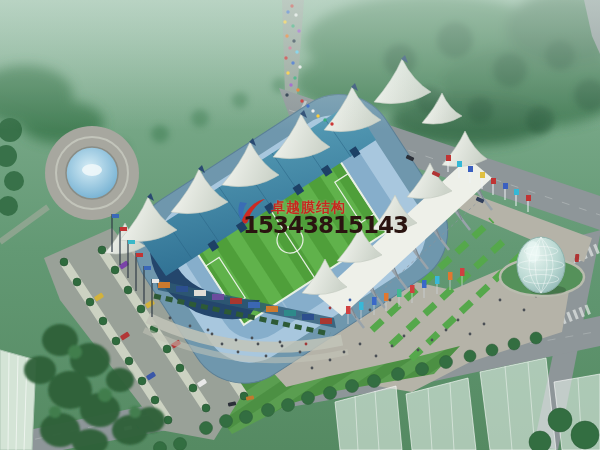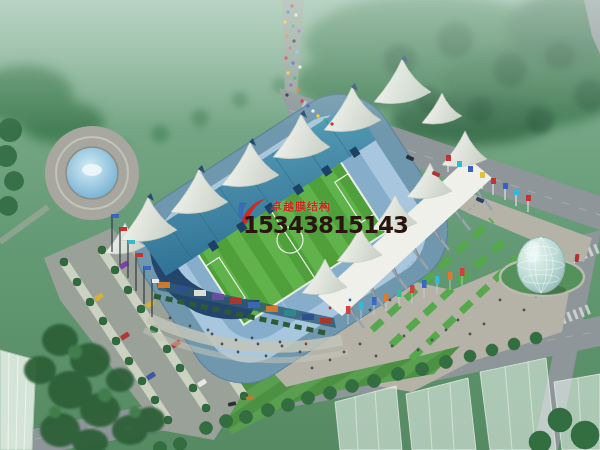--- a/index.html
+++ b/index.html
@@ -1,21 +1,21 @@
 <!DOCTYPE html>
 <html style="--brand-red: #c5281e; --phone-dark: #2a1410; --grass-green: #6aa078; --pitch-green: #4f9f3a; --pitch-green-light: #60b24b; --roof-teal: #3f7f9e; --membrane-white: #eef0e9; --seat-blue: #a8c7de; --road-grey: #8e9699; --plaza-grey: #b5b3a8; --water-blue: #5aa0c8;"><head>
 <meta charset="utf-8">
 <style>
   html,body{margin:0;padding:0;background:#222;}
   #canvas{position:relative;width:600px;height:450px;overflow:hidden;
     font-family:"Liberation Sans",sans-serif;}
   #scene{position:absolute;left:0;top:0;}
   .watermark{position:absolute;left:0;top:0;width:600px;height:450px;pointer-events:none;}
   .wm-logo{position:absolute;left:236px;top:194px;width:30px;height:32px;}
-  .wm-name{position:absolute;left:271px;top:199px;font-size:11px;font-weight:bold;
+  .wm-name{position:absolute;left:271px;top:199px;font-size:14px;font-weight:bold;
     color:var(--brand-red,#c5281e);letter-spacing:1px;white-space:nowrap;
     text-shadow:0 0 2px rgba(255,230,220,.45);}
   .wm-phone{position:absolute;left:243px;top:212px;font-size:23px;font-weight:bold;
     color:var(--phone-dark,#2a1410);letter-spacing:-1px;white-space:nowrap;
     font-family:"DejaVu Sans","Liberation Sans",sans-serif;}
 </style>
 </head>
 <body>
 
 <div id="canvas">

